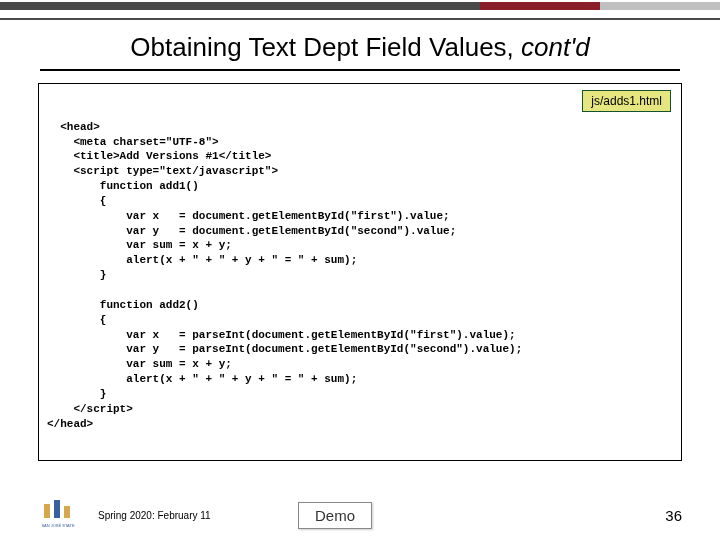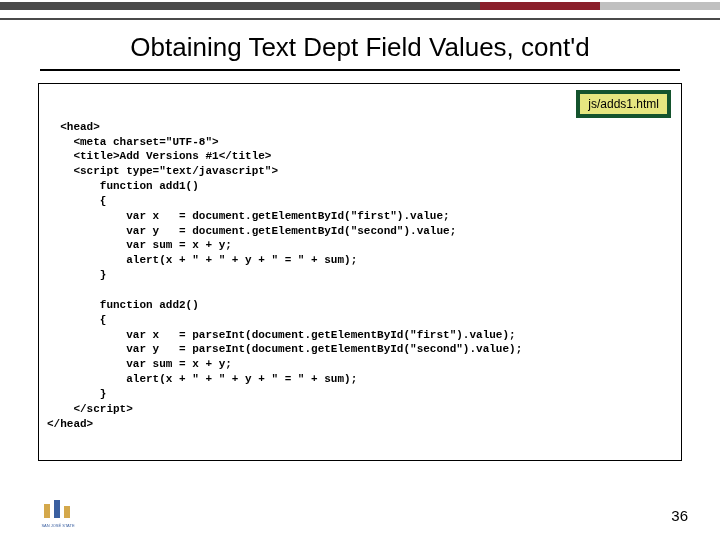--- a/index.html
+++ b/index.html
@@ -22,21 +22,21 @@
   .top-bar-wrap { padding-top: 2px; }
   .thin-line { height: 2px; background: #4a4a4a; width: 100%; margin-top: 2px; }
 
   .title {
     font-size: 26px;
     text-align: center;
     margin-top: 12px;
     color: #000;
     font-weight: normal;
   }
-  .title .italic { }
+  .title .italic { font-style: italic; }
   .title-underline {
     width: 640px;
     height: 2px;
     background: #000;
     margin: 6px auto 0 auto;
   }
 
   .code-box {
     border: 1.5px solid #000;
     margin: 12px 38px 0 38px;
@@ -48,21 +48,21 @@
     white-space: pre;
     color: #000;
     height: 378px;
   }
 
   .file-label {
     position: absolute;
     top: 6px;
     right: 10px;
     background: #e6e680;
-    border: 4px solid #14532d;
+    border: 1px solid #14532d;
     padding: 2px 8px;
     font-family: Arial, sans-serif;
     font-size: 12px;
     color: #000;
     white-space: nowrap;
   }
 
   .footer {
     position: absolute;
     bottom: 10px;
@@ -86,21 +86,21 @@
   .demo-box {
     border: 1.5px solid #888;
     padding: 4px 16px;
     font-size: 15px;
     color: #333;
     margin-left: 30px;
     box-shadow: 1px 1px 2px rgba(0,0,0,0.2);
   }
   .page-num {
     position: absolute;
-    right: 32px;
+    right: 38px;
     font-size: 15px;
     color: #000;
   }
 </style>
 </head>
 <body>
 
 <div class="top-bar-wrap">
   <div class="top-bar">
     <div class="seg1"></div>
@@ -143,15 +143,17 @@
 <div class="footer">
   <div class="logo">
     <svg viewBox="0 0 40 30">
       <rect x="6" y="4" width="6" height="14" fill="#d4a84b"></rect>
       <rect x="16" y="0" width="6" height="18" fill="#3a5fa0"></rect>
       <rect x="26" y="6" width="6" height="12" fill="#d4a84b"></rect>
       <text x="20" y="27" font-size="4" text-anchor="middle" fill="#3a5fa0" font-family="Arial">SAN JOSÉ STATE</text>
     </svg>
   </div>
   <div class="footer-col1">
+    <div>Spring 2020: February 11</div>
   </div>
+  <div class="demo-box">Demo</div>
   <div class="page-num">36</div>
 </div>
 
 </body></html>

